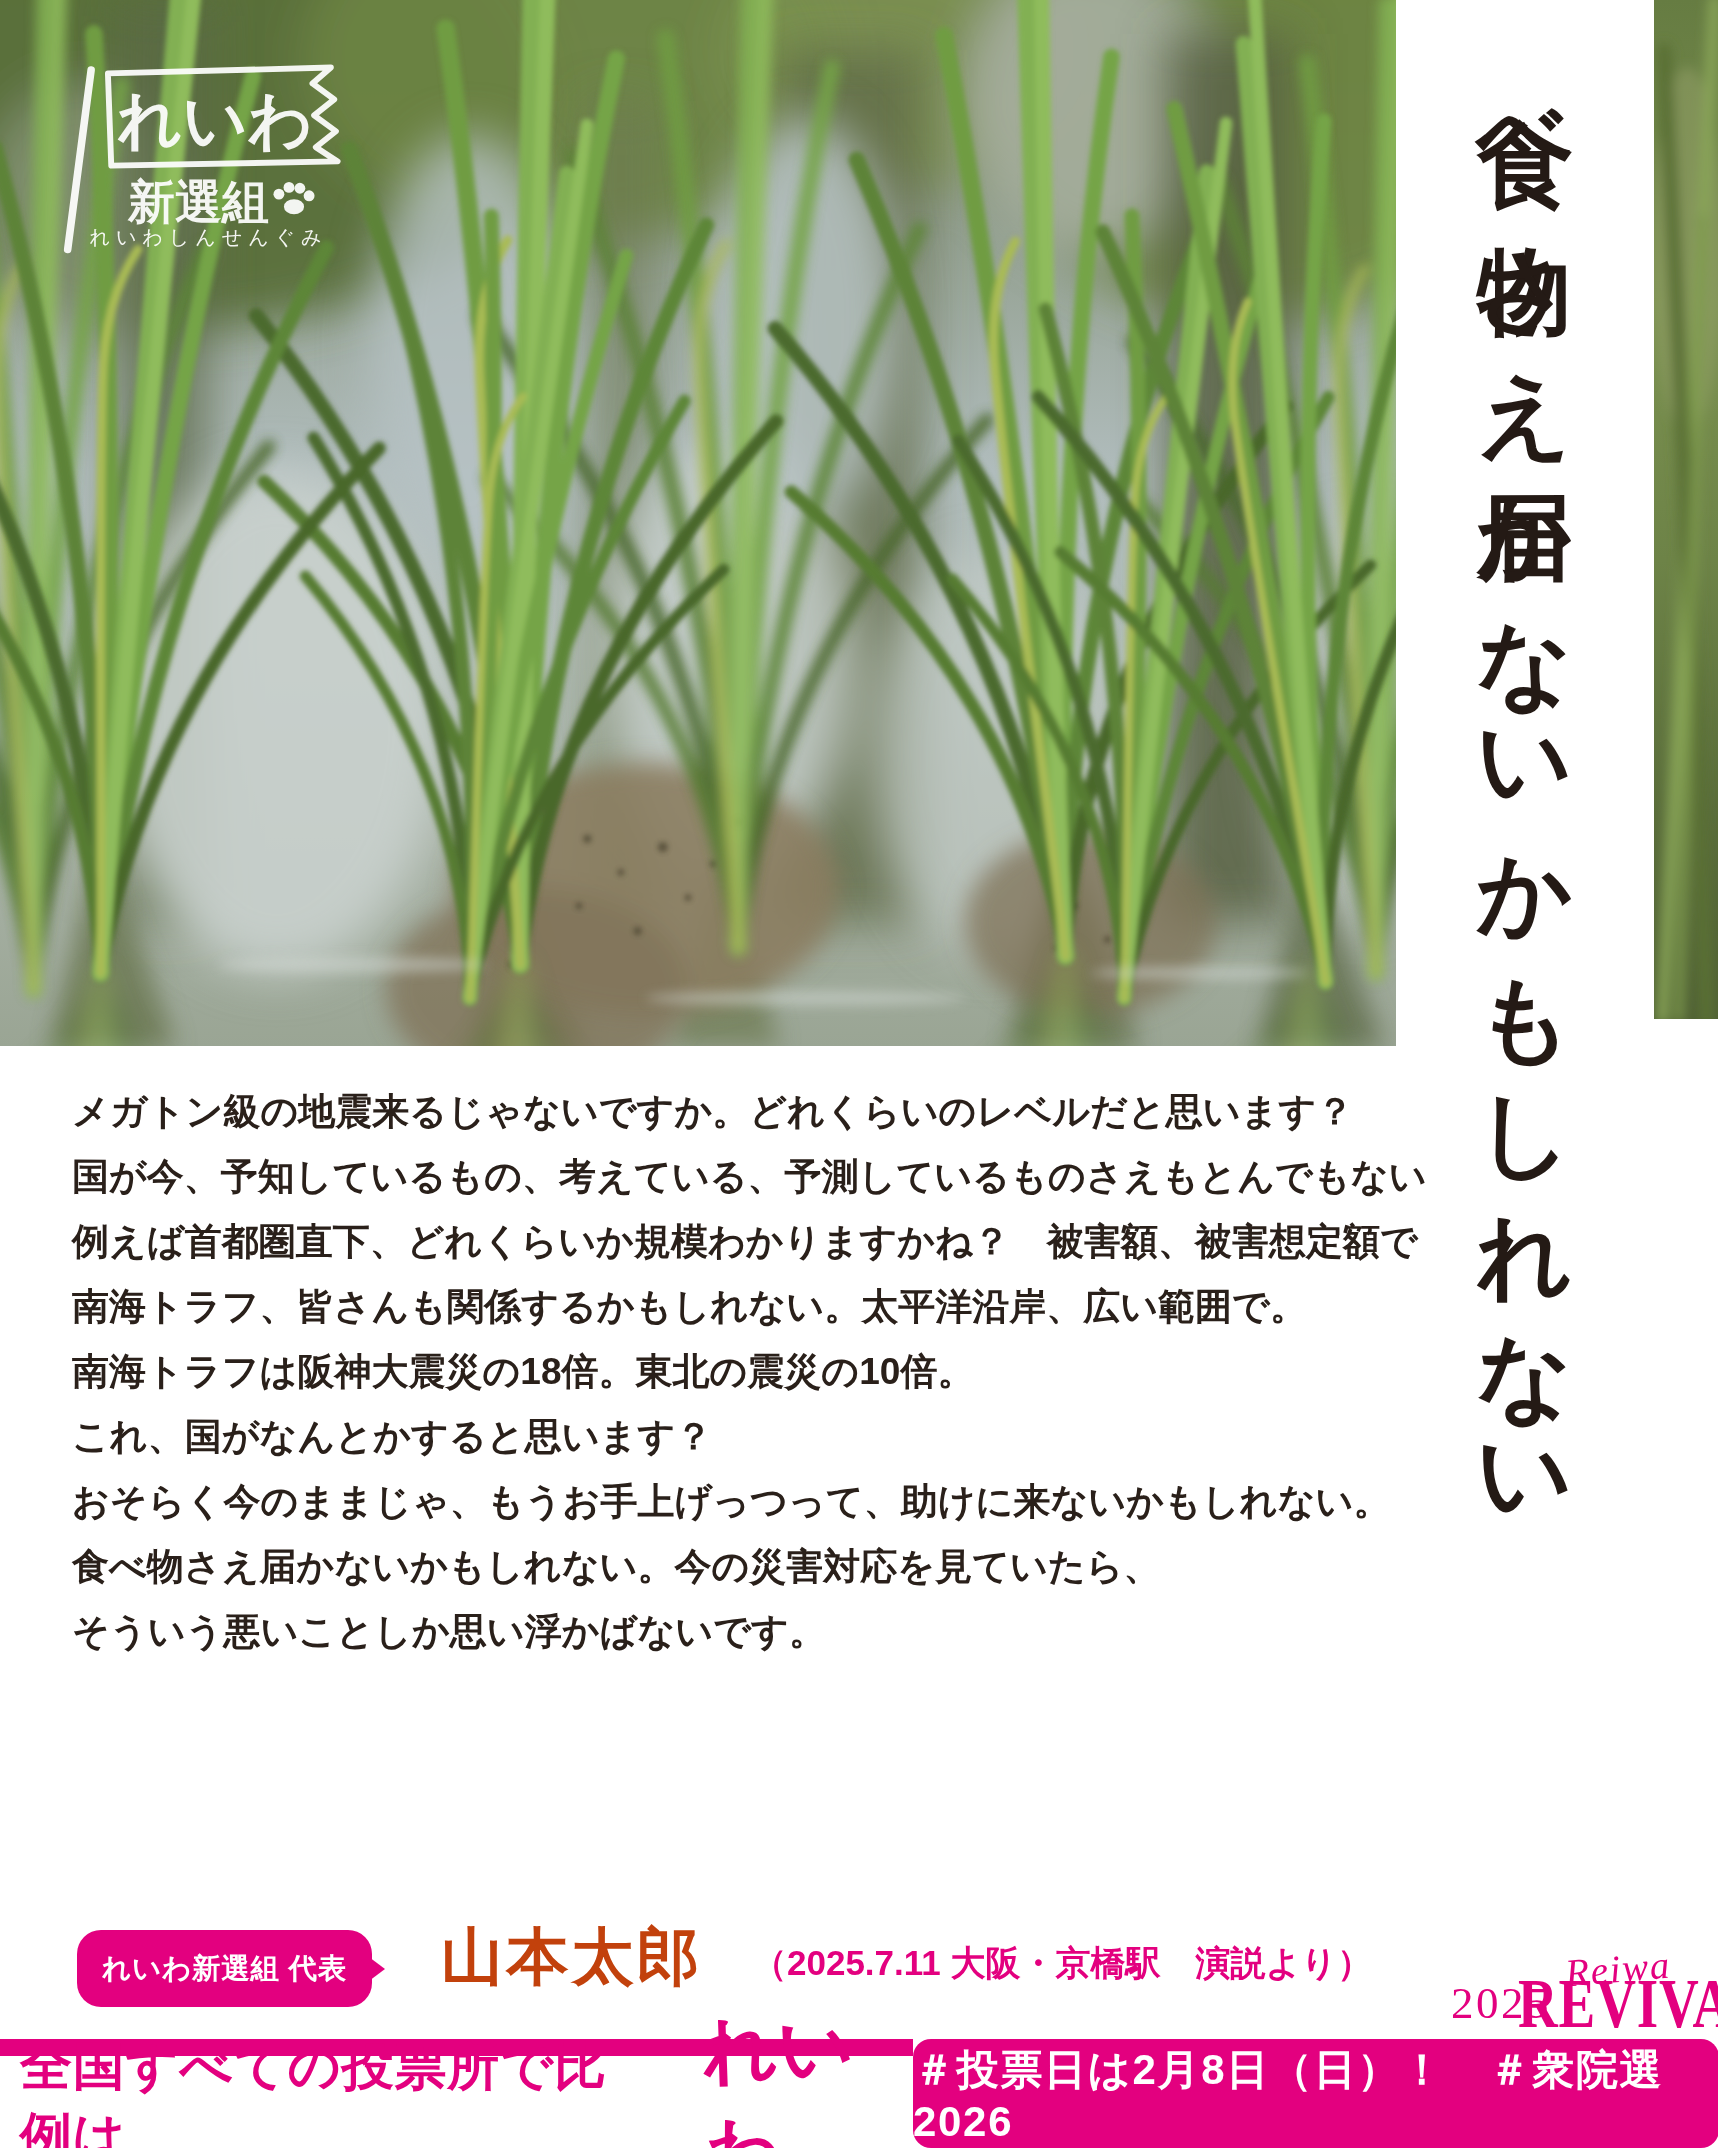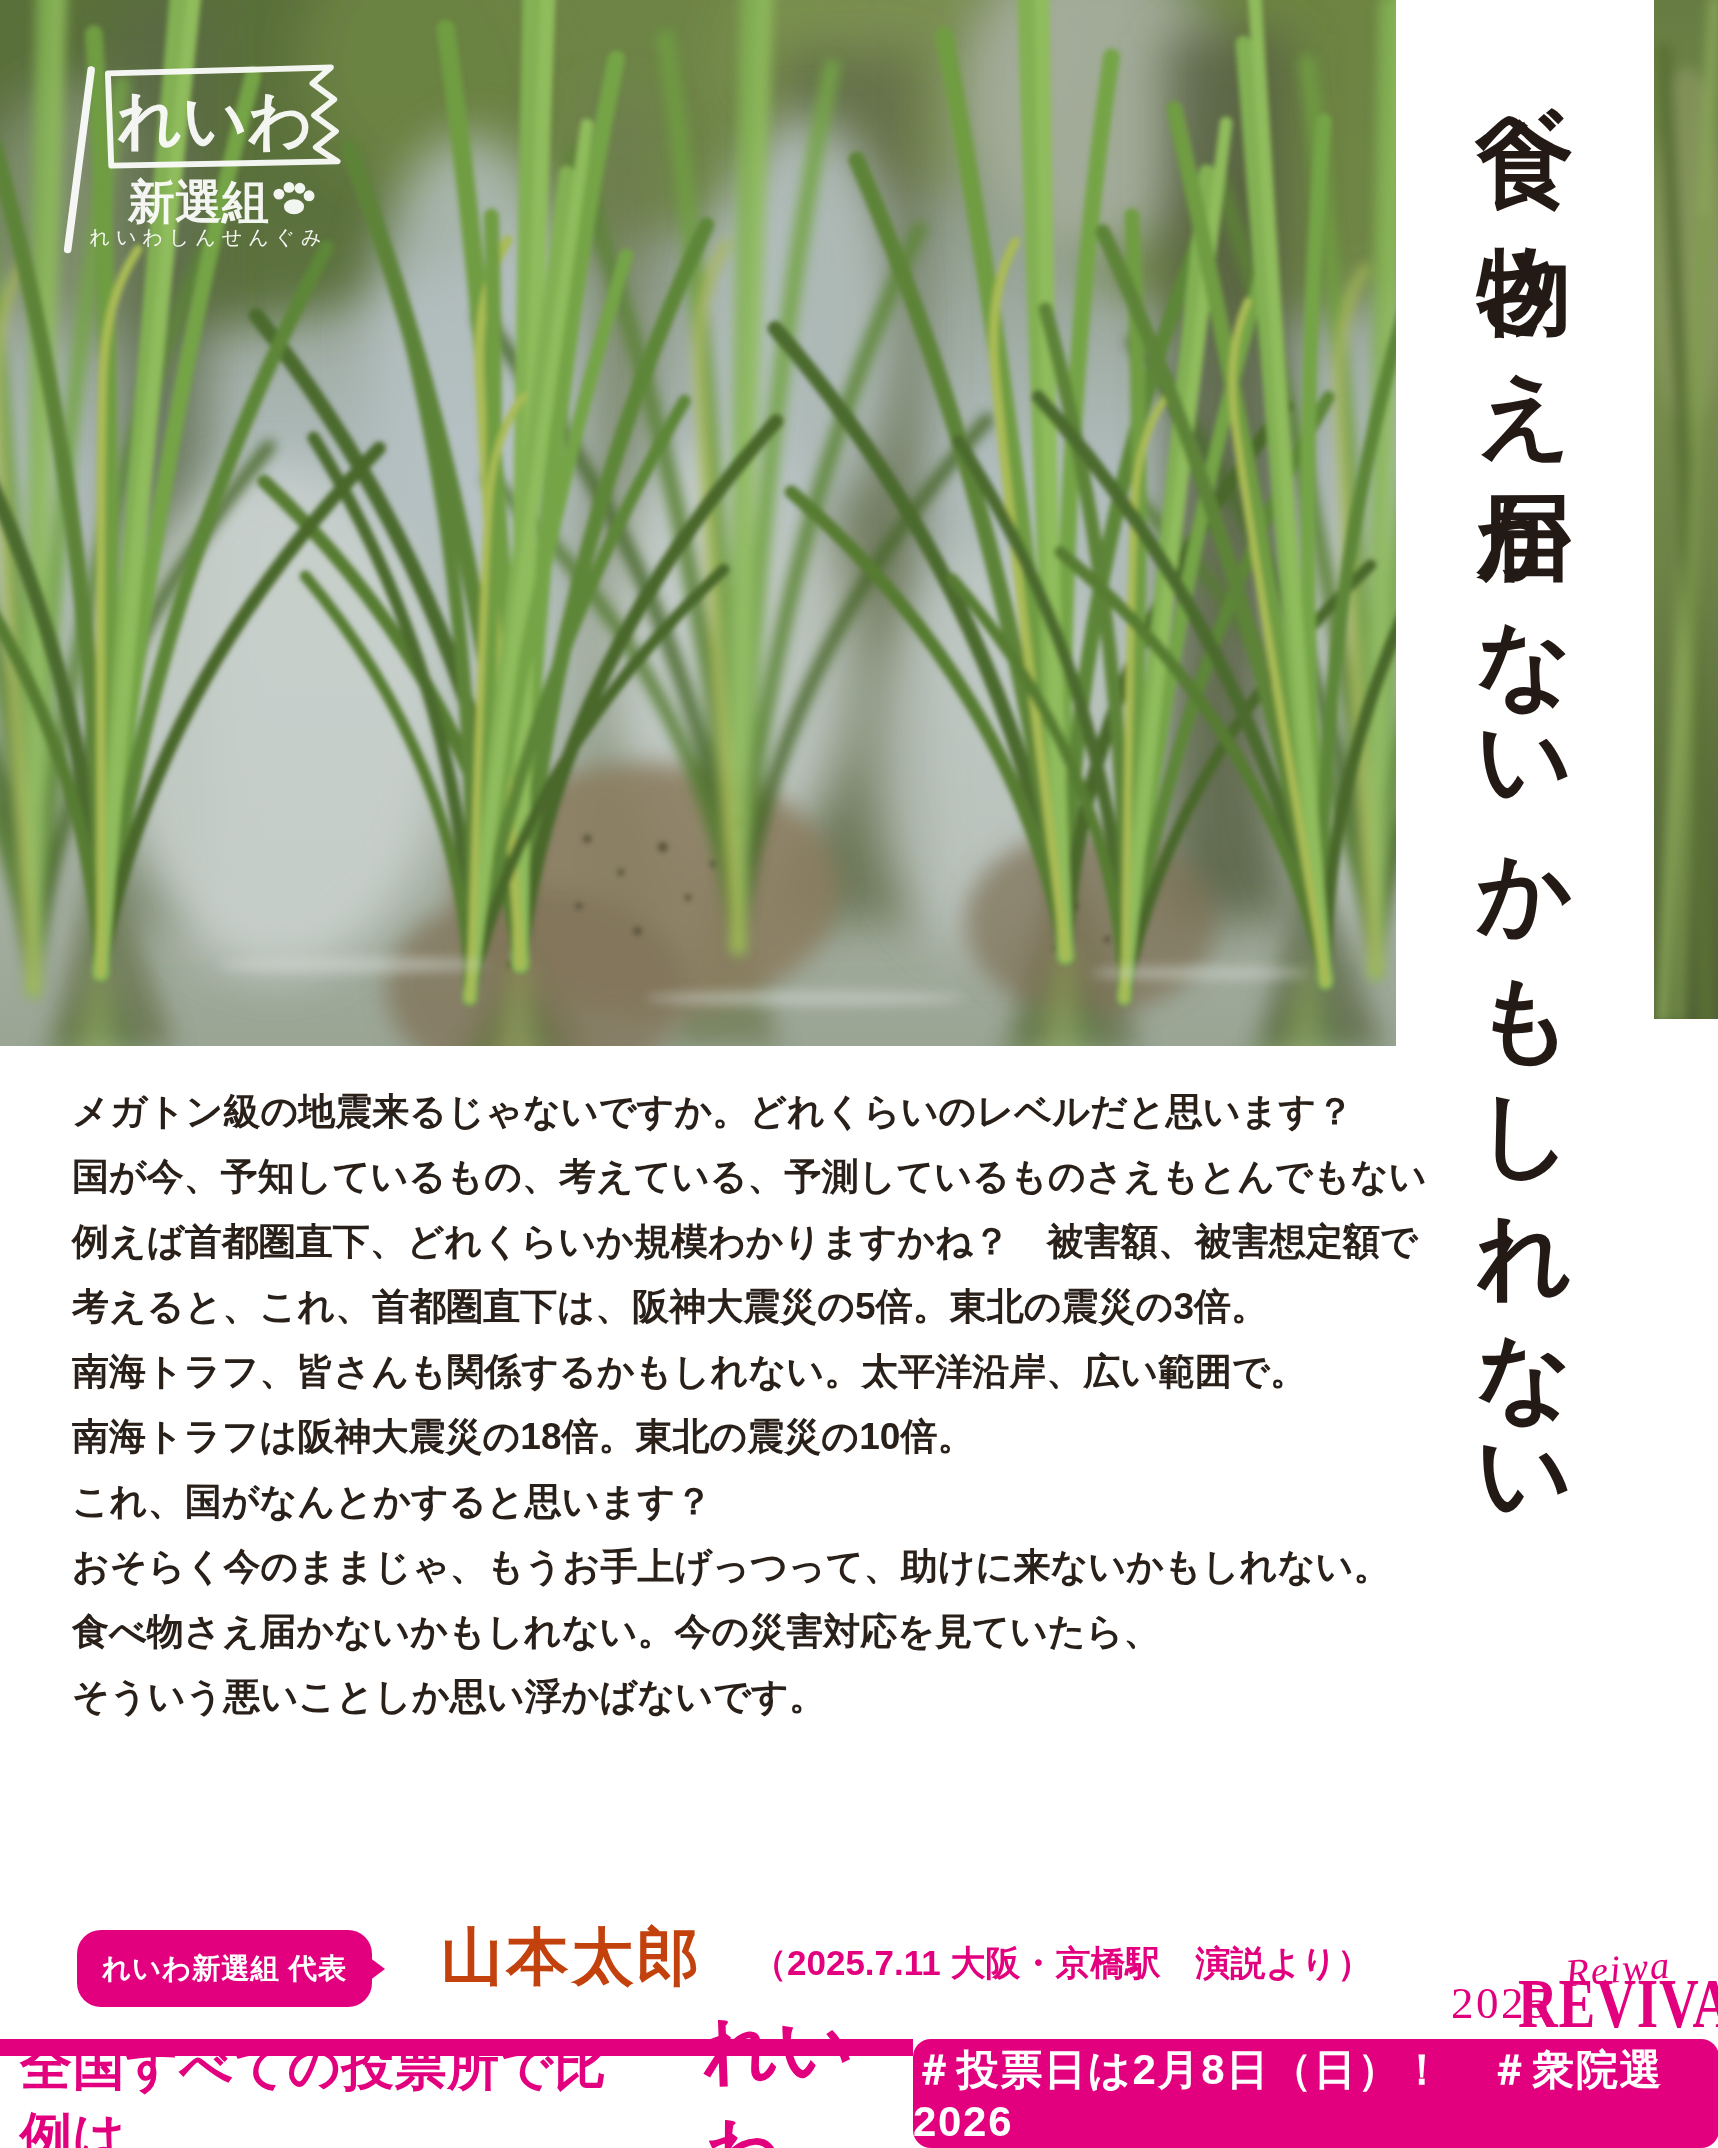--- a/index.html
+++ b/index.html
@@ -218,21 +218,20 @@
     </g>
   </svg>
 </div>
 
 <div class="headline">食べ物さえ届かないかもしれない</div>
 
 <div class="speech">
   <p>メガトン級の地震来るじゃないですか。どれくらいのレベルだと思います？</p>
   <p>国が今、予知しているもの、考えている、予測しているものさえもとんでもない</p>
   <p>例えば首都圏直下、どれくらいか規模わかりますかね？　被害額、被害想定額で</p>
-  <p>考えると、これ、首都圏直下は、阪神大震災の5倍。東北の震災の3倍。</p>
   <p>南海トラフ、皆さんも関係するかもしれない。太平洋沿岸、広い範囲で。</p>
   <p>南海トラフは阪神大震災の18倍。東北の震災の10倍。</p>
   <p>これ、国がなんとかすると思います？</p>
   <p>おそらく今のままじゃ、もうお手上げっつって、助けに来ないかもしれない。</p>
   <p>食べ物さえ届かないかもしれない。今の災害対応を見ていたら、</p>
   <p>そういう悪いことしか思い浮かばないです。</p>
 </div>
 
 <div class="badge">れいわ新選組 代表</div>
 <div class="speaker">山本太郎</div>

